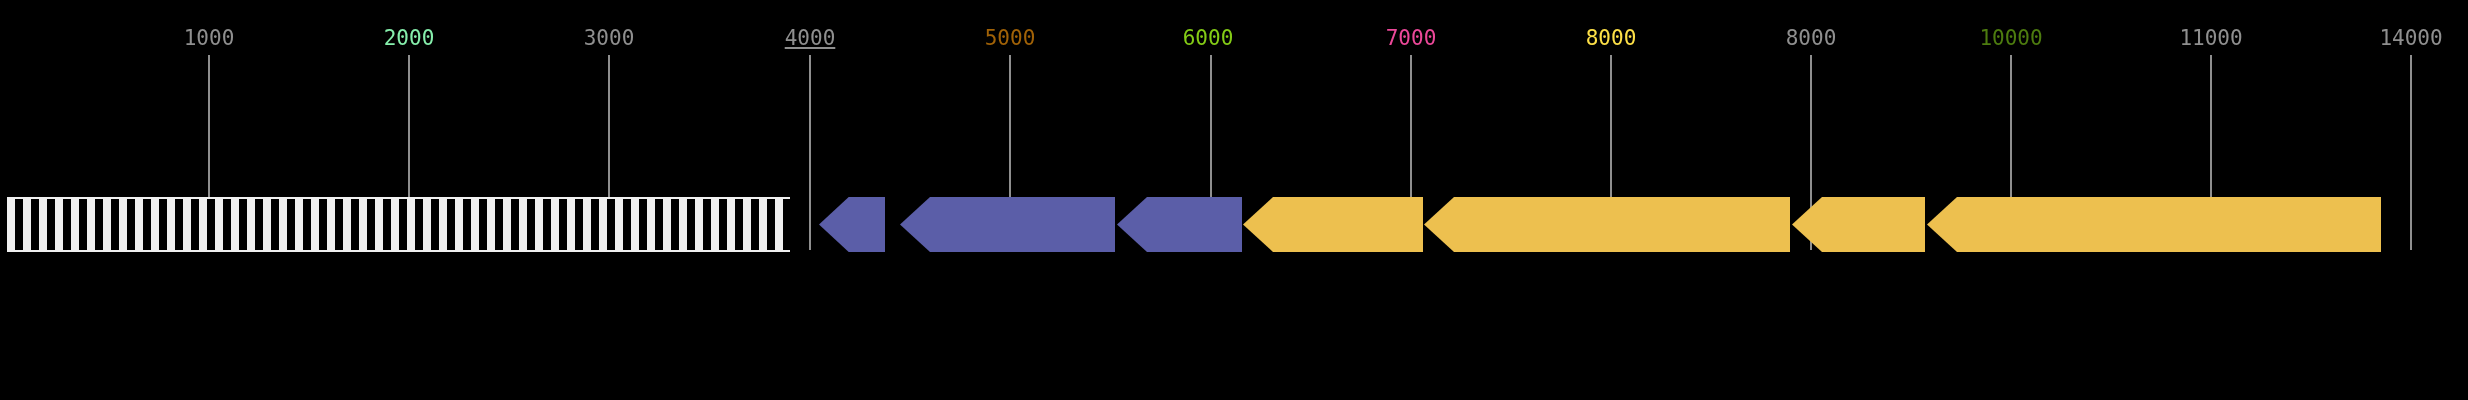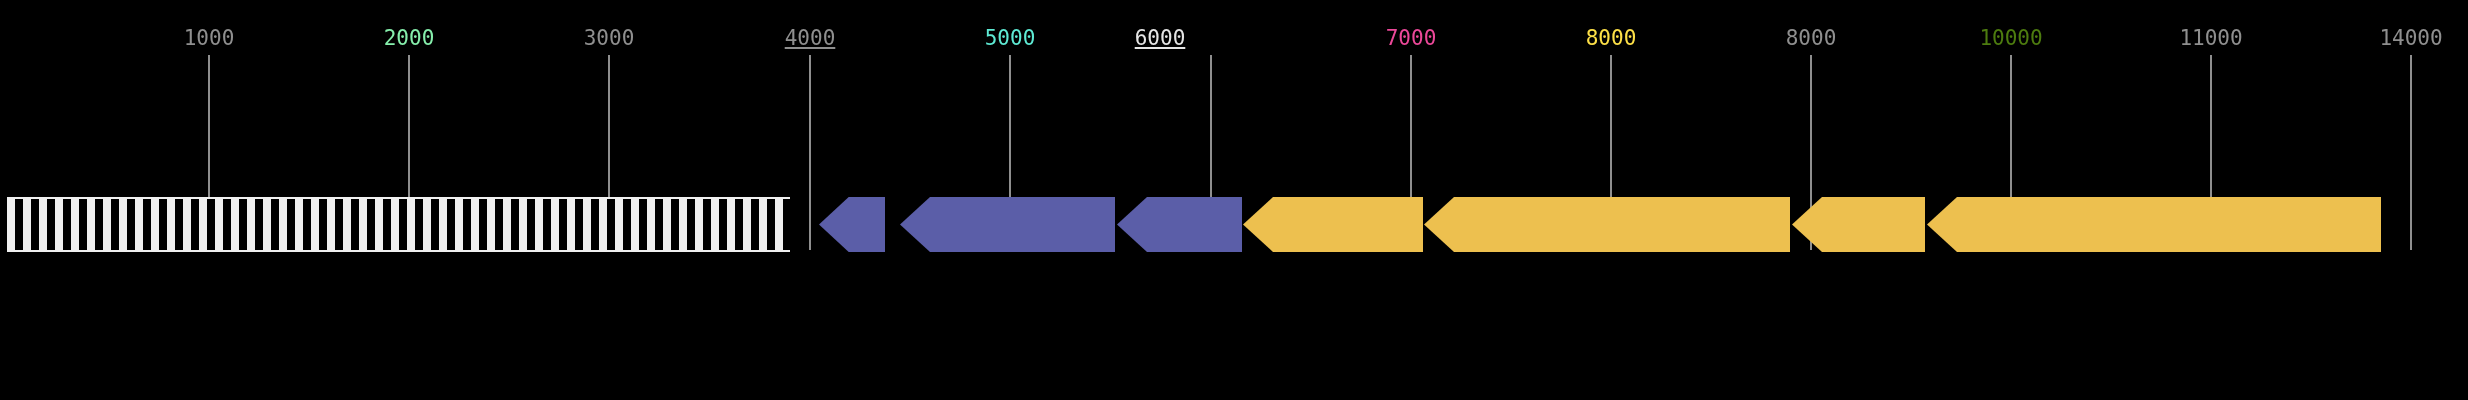--- a/index.html
+++ b/index.html
@@ -62,22 +62,22 @@
         <div class="tick-line" style="left: 1810px; background: rgb(143, 143, 143);"></div>
         <div class="tick-line" style="left: 2010px; background: rgb(143, 143, 143);"></div>
         <div class="tick-line" style="left: 2210px; background: rgb(143, 143, 143);"></div>
         <div class="tick-line" style="left: 2410px; background: rgb(143, 143, 143);"></div>
       </div>
     <div id="tick-labels">
         <div class="tick-label" style="left: 209px; color: rgb(143, 143, 143);">1000</div>
         <div class="tick-label" style="left: 409px; color: #86efac;">2000</div>
         <div class="tick-label" style="left: 609px; color: rgb(143, 143, 143);">3000</div>
         <div class="tick-label" style="left: 810px; color: rgb(143, 143, 143); text-decoration: underline;">4000</div>
-        <div class="tick-label" style="left: 1010px; color: #5eead4;">5000</div>
-        <div class="tick-label" style="left: 1160px; color: #e5e5e5; text-decoration: underline;">6000</div>
+        <div class="tick-label" style="left: 1010px; color: #a16207;">5000</div>
+        <div class="tick-label" style="left: 1208px; color: #84cc16;">6000</div>
         <div class="tick-label" style="left: 1411px; color: #ec4899;">7000</div>
         <div class="tick-label" style="left: 1611px; color: #fde047;">8000</div>
         <div class="tick-label" style="left: 1811px; color: rgb(143, 143, 143);">8000</div>
         <div class="tick-label" style="left: 2011px; color: #4d7c0f;">10000</div>
         <div class="tick-label" style="left: 2211px; color: rgb(143, 143, 143);">11000</div>
         <div class="tick-label" style="left: 2411px; color: rgb(143, 143, 143);">14000</div>
       </div>
   </div>
 
   <div class="track" id="feature-track">

